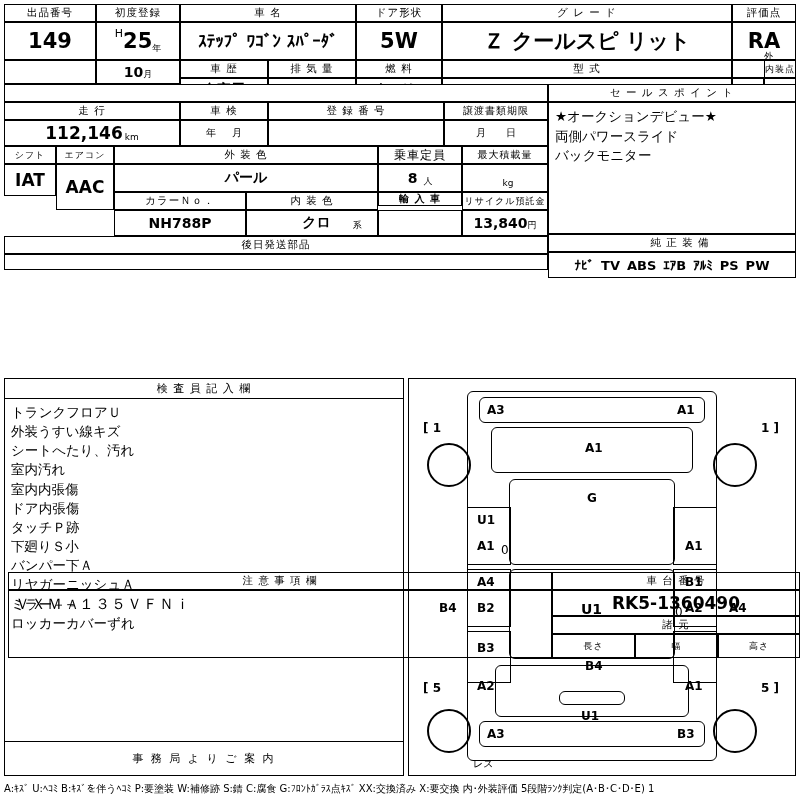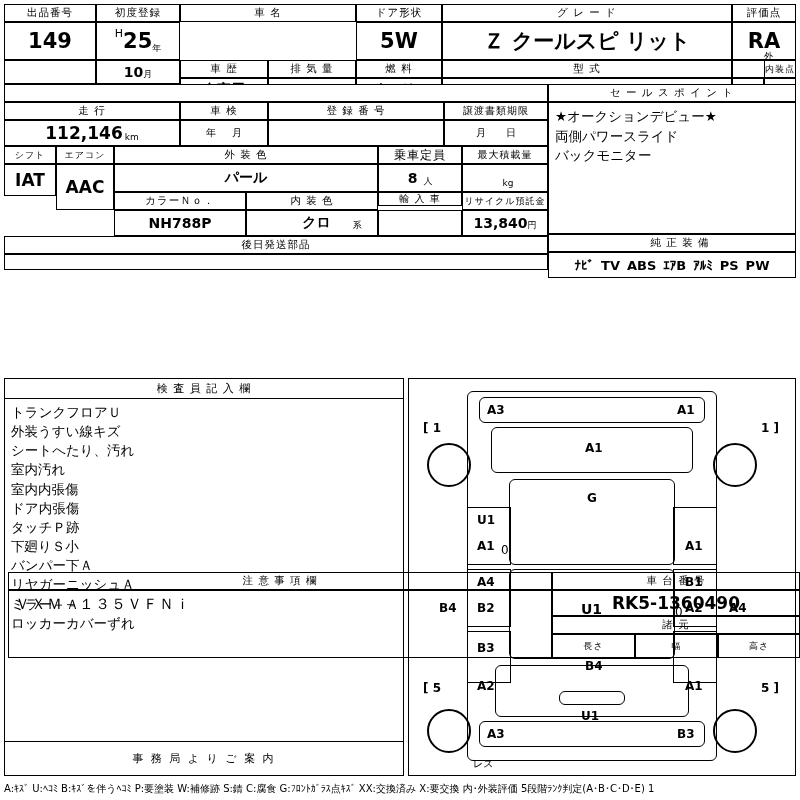--- a/index.html
+++ b/index.html
@@ -93,20 +93,23 @@
     <div class="cellval" style="left:0;top:18px;width:92px;height:38px;position:absolute;">
         <span class="v-lg">149</span>
       </div>
 
     <div class="cellval" style="left:92px;top:18px;width:84px;height:38px;position:absolute;">
       <span style="font-size:11px;align-self:flex-start;margin-top:4px;">H</span>
       <span class="v-lg">25</span>
       <span class="sm" style="align-self:flex-end;margin-bottom:4px;">年</span>
     </div>
 
+    <div class="cellval" style="left:176px;top:18px;width:176px;height:38px;position:absolute;">
+        <span class="v-md">ｽﾃｯﾌﾟ ﾜｺﾞﾝ ｽﾊﾟｰﾀﾞ</span>
+      </div>
     <div class="cellval" style="left:352px;top:18px;width:86px;height:38px;position:absolute;">
         <span class="v-lg">5W</span>
       </div>
     <div class="cellval" style="left:438px;top:18px;width:290px;height:38px;position:absolute;">
         <span class="v-lg">Ｚ クールスピ リット</span>
       </div>
     <div class="cellval" style="left:728px;top:18px;width:64px;height:38px;position:absolute;">
         <span class="v-lg">RA</span>
       </div>
 
@@ -220,21 +223,21 @@
     <div class="cellval" style="left:52px;top:80px;width:58px;height:46px;position:absolute;">
         <span class="v-md">AAC</span>
       </div>
 
     <div class="cellhdr" style="left:110px;top:108px;width:132px;height:18px;position:absolute;">
         <span>カラーＮｏ．</span>
       </div>
     <div class="cellhdr" style="left:242px;top:108px;width:132px;height:18px;position:absolute;">
         <span>内 装 色</span>
       </div>
-    <div class="cellhdr" style="left:374px;top:108px;width:84px;height:14px;position:absolute;font-size:10px;">
+    <div class="cellhdr" style="left:374px;top:108px;width:84px;height:14px;position:absolute;font-size:10px;font-weight:bold;">
         <span>輸 入 車</span>
       </div>
     <div class="cellhdr" style="left:458px;top:108px;width:86px;height:18px;position:absolute;font-size:9px;">
         <span>リサイクル預託金</span>
       </div>
 
     <div class="cellval" style="left:110px;top:126px;width:132px;height:26px;position:absolute;">
         <span class="v-sm">NH788P</span>
       </div>
     <div class="cellval" style="left:242px;top:126px;width:132px;height:26px;position:absolute;padding-left:40px;">

